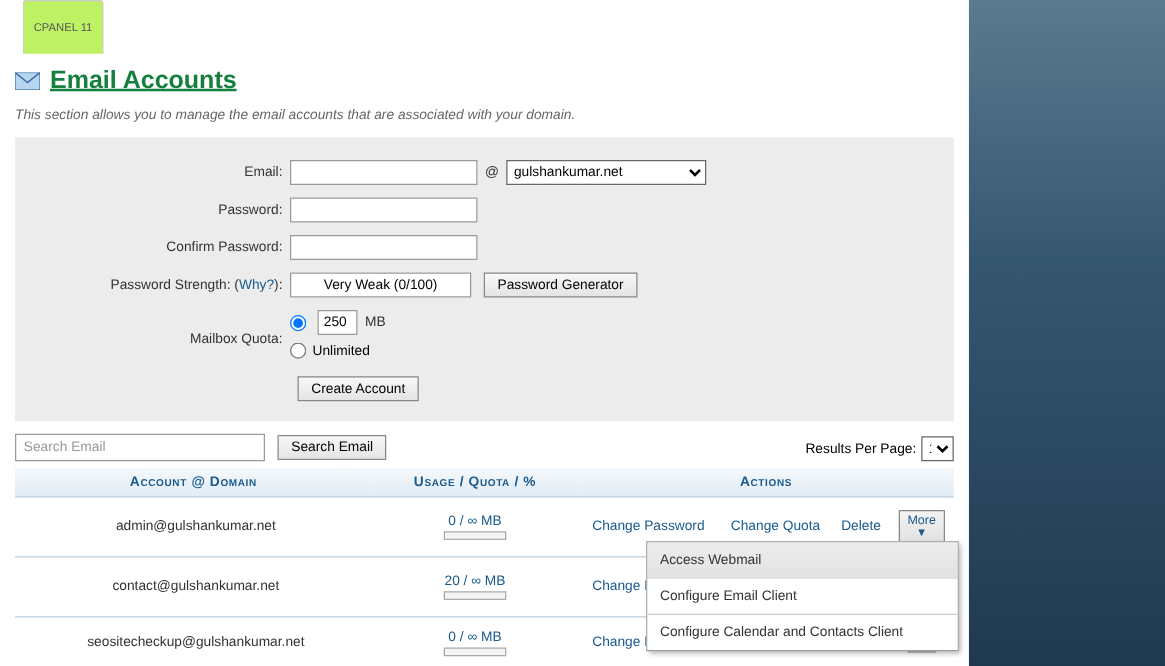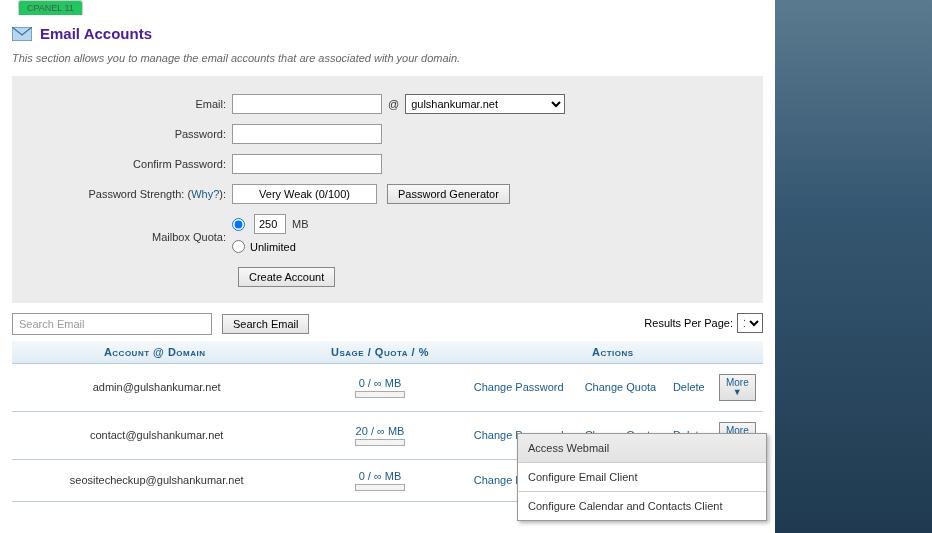--- a/index.html
+++ b/index.html
@@ -1,41 +1,41 @@
 <!DOCTYPE html>
 <html><head>
 <meta charset="utf-8">
 <style>
 * { box-sizing: border-box; margin: 0; padding: 0; }
 body { font-family: Verdana, Arial, sans-serif; font-size: 11px; background: #fff; }
 .page-wrap { display: flex; width: 932px; height: 533px; }
 .main-area { width: 775px; background: #fff; padding: 0 6px; overflow: hidden; position: relative; }
 .side-area { width: 157px; background: linear-gradient(to bottom, #5a7a8f 0%, #355670 40%, #1f3a50 100%); }
-.top-tab { display: inline-block; background: #22c55e; border: 1px solid #ccc; border-bottom: none; padding: 2px 8px; font-size: 9px; color: #555; text-transform: uppercase; border-radius: 3px 3px 0 0; margin-left: 12px; }
+.top-tab { display: inline-block; background: #bef264; border: 1px solid #ccc; border-bottom: none; padding: 16px 8px; font-size: 9px; color: #555; text-transform: uppercase; border-radius: 3px 3px 0 0; margin-left: 12px; }
 .hdr-row { display: flex; align-items: center; padding: 10px 4px 6px 6px; }
 .mail-icon { width: 20px; height: 14px; margin-right: 8px; position: relative; }
 .mail-icon svg { width: 20px; height: 14px; }
-.page-title { font-size: 15px; font-weight: bold; color: #4c1d95; }
+.page-title { font-size: 20px; font-weight: bold; color: #15803d; text-decoration: underline; }
 .intro { font-style: italic; color: #666; padding: 4px 6px 12px 6px; }
 .create-box { background: #ececec; margin: 0 6px; padding: 18px 10px 16px 10px; }
 .form-row { display: flex; align-items: center; margin-bottom: 10px; }
 .form-lbl { width: 210px; text-align: right; padding-right: 6px; color: #333; }
 .txt-in { border: 1px solid #999; height: 20px; padding: 2px 4px; font-size: 11px; font-family: inherit; }
 .txt-in.wide { width: 150px; }
 .sel { border: 1px solid #666; height: 20px; font-size: 11px; font-family: inherit; padding: 1px; background: #fff; }
 .at { margin: 0 6px; color: #333; }
 .btn { background: linear-gradient(#f8f8f8,#e4e4e4); border: 1px solid #888; padding: 3px 10px; font-size: 11px; font-family: inherit; cursor: pointer; }
 .strength-box { border: 1px solid #999; padding: 3px 8px; width: 145px; text-align: center; background: #fff; margin-right: 10px; }
 .why { color: #1a5a8c; text-decoration: none; }
 .radio-row { display: flex; align-items: center; margin-bottom: 6px; }
 .radio-row input[type="radio"] { margin-right: 5px; }
 .radio-row .txt-in { width: 32px; margin: 0 4px; }
 .unit { color: #333; margin-left: 2px; }
 .create-btn-row { margin-left: 216px; margin-top: 8px; }
-.search-row { display: flex; align-items: flex-start; margin: 10px 6px 6px 6px; justify-content: space-between; }
+.search-row { display: flex; align-items: flex-end; margin: 10px 6px 6px 6px; justify-content: space-between; }
 .search-left { display: flex; align-items: center; }
 .search-field { border: 1px solid #999; width: 200px; height: 22px; padding: 3px 6px; color:#999; font-size: 11px; margin-right: 10px; }
 .rpp { display: flex; align-items: center; }
 .rpp label { margin-right: 4px; }
 .rpp .sel { width: 26px; }
 .tbl { width: calc(100% - 12px); margin: 0 6px; border-collapse: collapse; }
 .tbl thead th { background: linear-gradient(#f4f8fb,#e0ecf4); color: #1a5a8c; font-variant: small-caps; font-size: 11px; font-weight: bold; letter-spacing: 0.5px; padding: 5px 14px; border-bottom: 1px solid #bcd; }
 .tbl tbody td { padding: 10px 4px; text-align: center; color: #1a5a8c; vertical-align: middle; font-size: 11px; }
 .tbl tbody tr { border-bottom: 1px solid #bcd; }
 .tbl tbody td.acct { text-align: center; color: #333; padding-left: 8px; }

